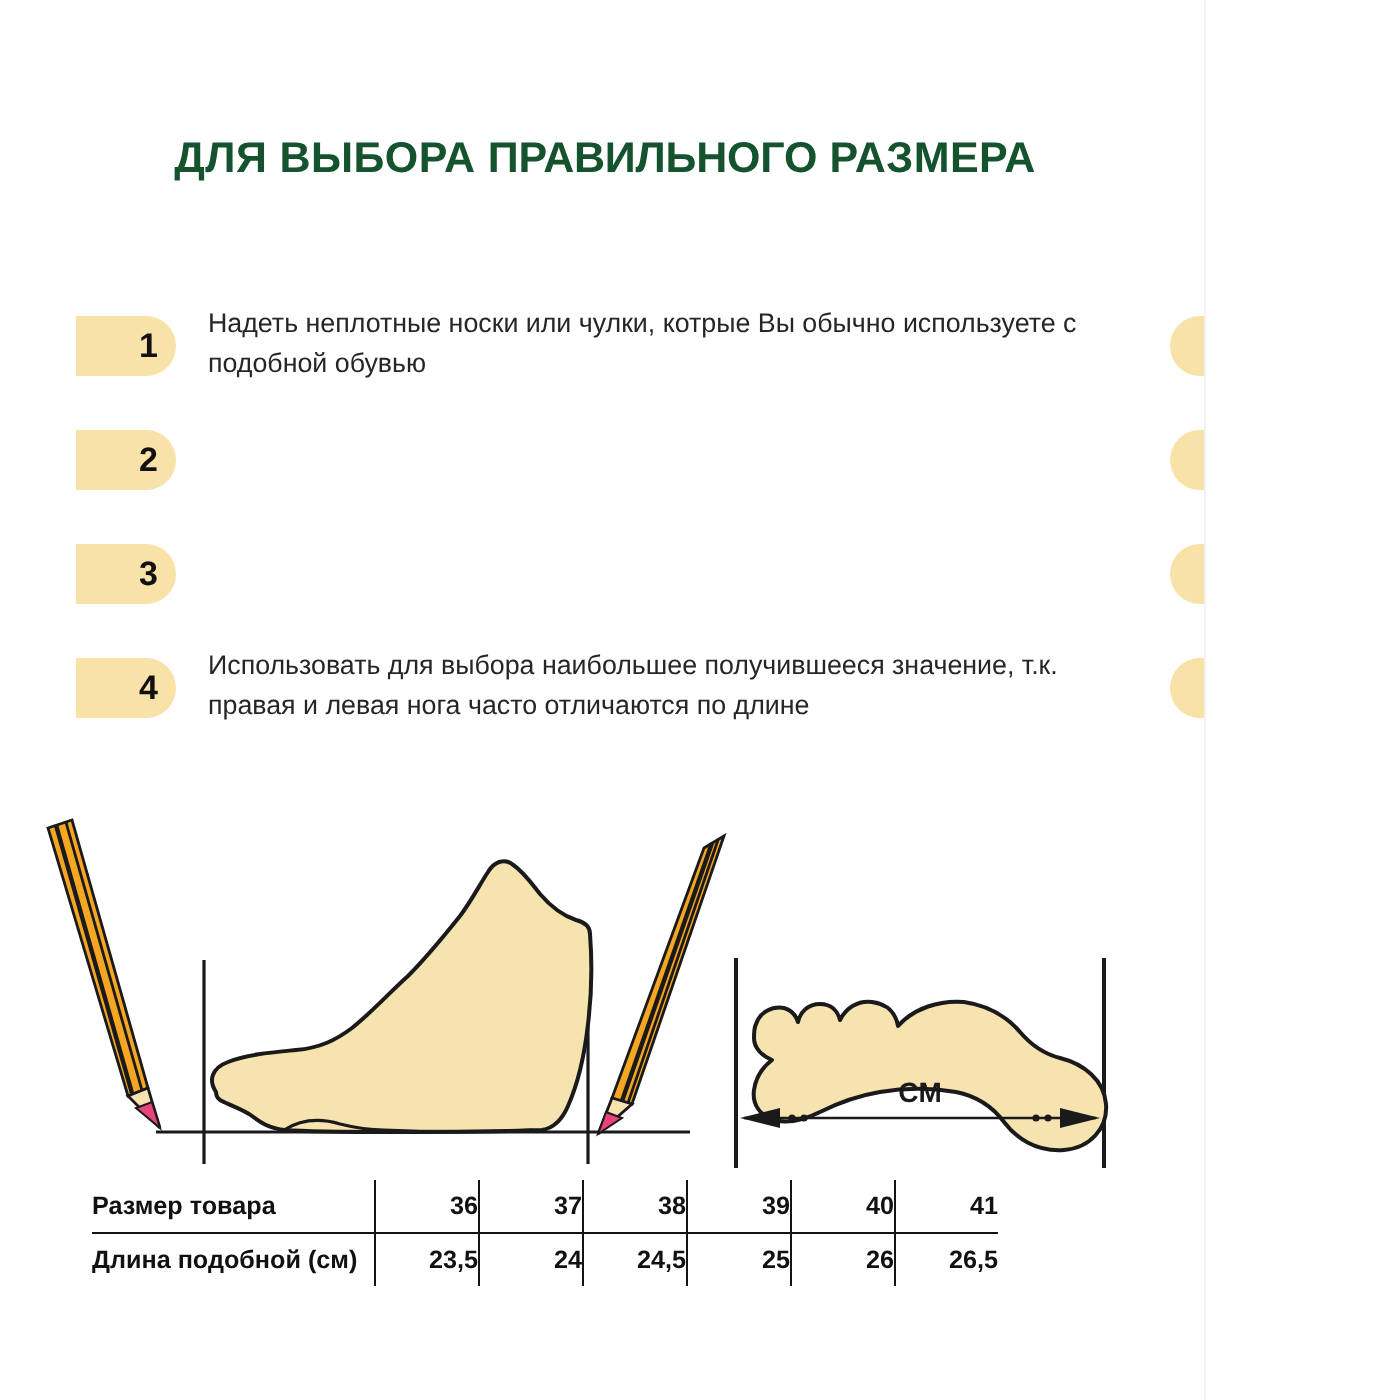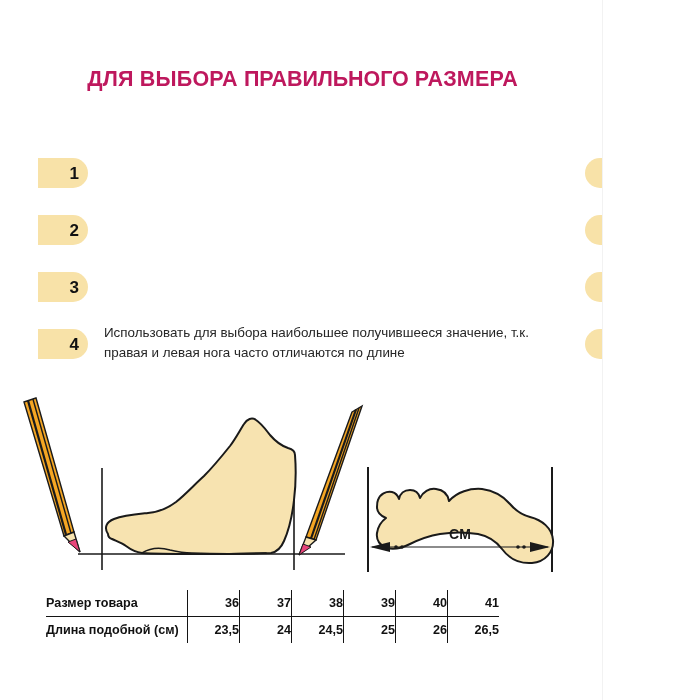--- a/index.html
+++ b/index.html
@@ -30,21 +30,21 @@
   .title {
     position: absolute;
     left: 40px;
     top: 66px;
     width: 525px;
     text-align: center;
     font-size: 21.5px;
     line-height: 27px;
     font-weight: bold;
     letter-spacing: 0.2px;
-    color: #be185d;
+    color: #14532d;
   }
   .title .strong {
     font-weight: 900;
     letter-spacing: -0.1px;
   }
 
   
   .steps {
     position: absolute;
     left: 0;
@@ -90,21 +90,21 @@
     width: 17px;
     height: 30px;
     background: #f8e2a8;
     border-radius: 16px 0 0 16px;
   }
 
   
   .diagrams {
     position: absolute;
     left: 0;
-    top: 392px;
+    top: 404px;
     width: 700px;
     height: 180px;
   }
   .diagram-svg {
     position: absolute;
     left: 0;
     top: 0;
   }
 
   
@@ -149,20 +149,21 @@
 <div class="title">
   <span>ДЛЯ ВЫБОРА </span><span class="strong">ПРАВИЛЬНОГО</span><span> РАЗМЕРА</span><br>
 </div>
 
 <div class="steps">
 
   <div class="step">
     <div class="badge">
       <span class="badge-num">1</span>
     </div>
+    <div class="step-text">Надеть неплотные носки или чулки, котрые Вы обычно используете с подобной обувью</div>
     <div class="right-stub"></div>
   </div>
 
   <div class="step">
     <div class="badge">
       <span class="badge-num">2</span>
     </div>
     <div class="right-stub"></div>
   </div>
 

